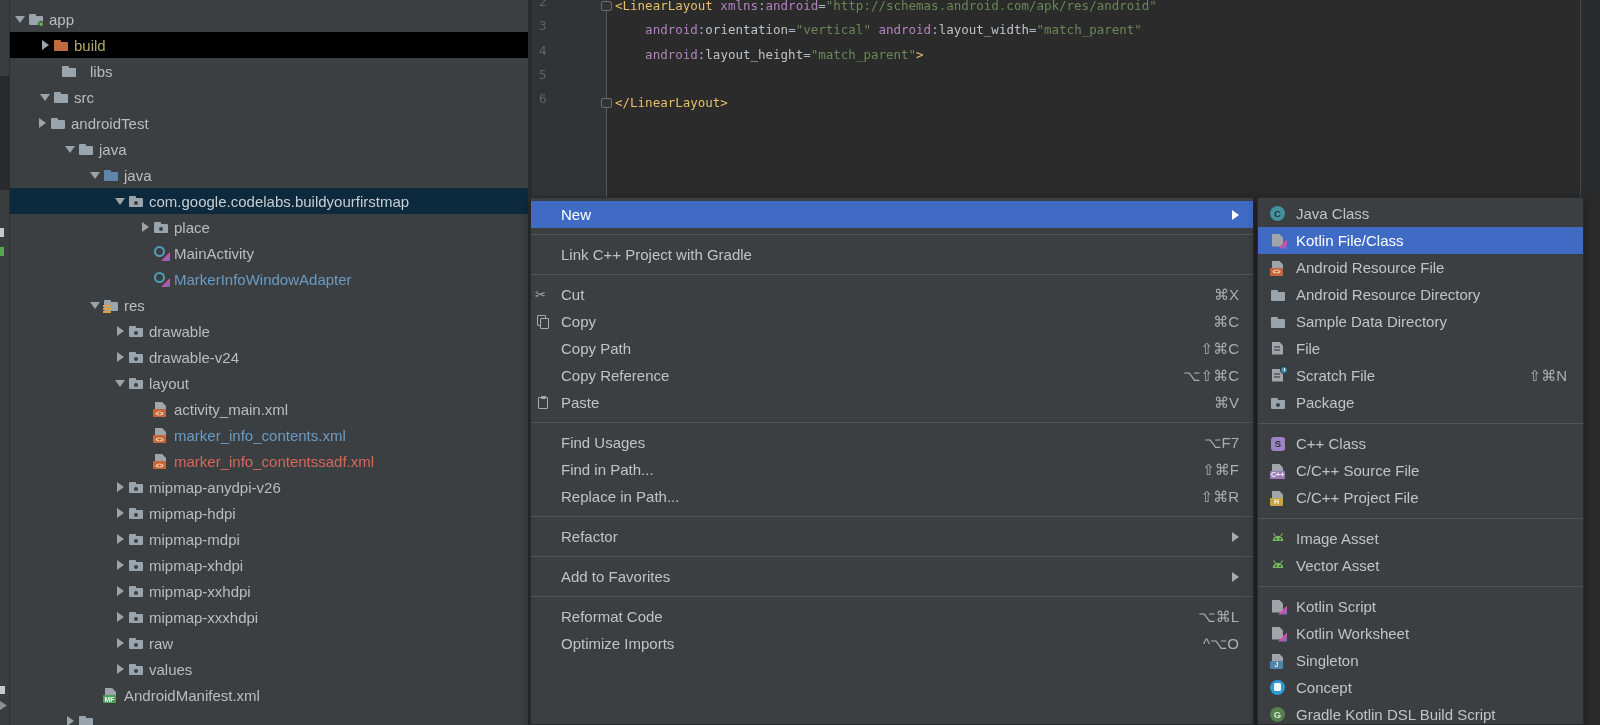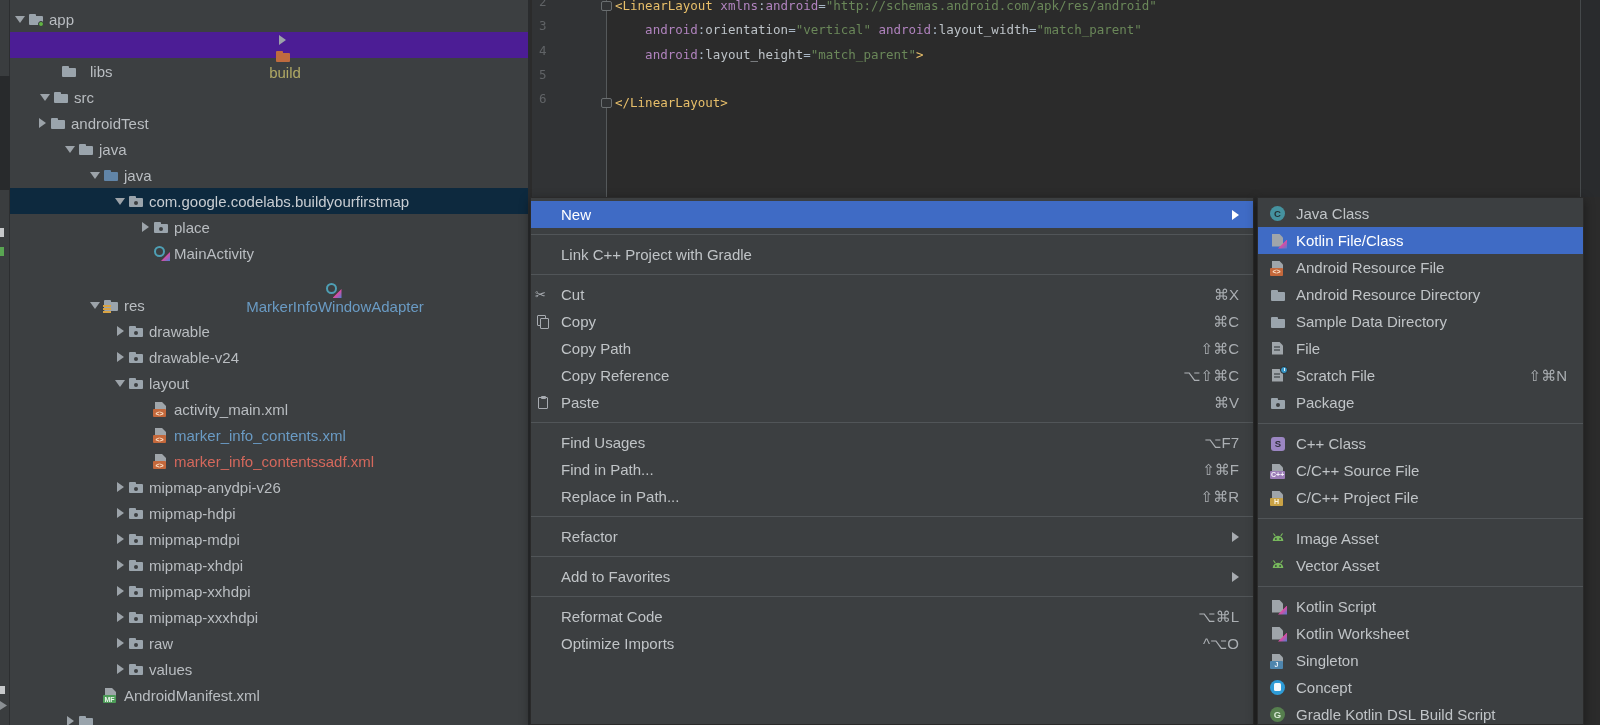--- a/index.html
+++ b/index.html
@@ -112,21 +112,21 @@
           </span>
           <span class="slot">
             <span class="ic">
               <span class="f-body" style="background: rgb(154, 164, 172);"></span>
               <span class="f-tab" style="background: rgb(154, 164, 172);"></span>
               <span class="f-green"></span>
             </span>
           </span>
           <span class="tlabel">app</span>
         </div>
-        <div class="trow" style="padding-left: 27px; background: #4c1d95; flex-direction: column;">
+        <div class="trow" style="padding-left: 27px; background: #000000;">
           <span class="slot">
             <span class="chev-r"></span>
           </span>
           <span class="slot">
             <span class="ic">
               <span class="f-body" style="background: rgb(191, 107, 63);"></span>
               <span class="f-tab" style="background: rgb(191, 107, 63);"></span>
             </span>
           </span>
           <span class="tlabel" style="color: rgb(176, 169, 101);">build</span>
@@ -218,21 +218,21 @@
         <div class="trow" style="padding-left: 127px;">
           <span class="slot"></span>
           <span class="slot">
             <span class="ic">
               <span class="k-ring"></span>
               <span class="k-badge" style="background: linear-gradient(135deg, rgb(246, 133, 31) 0%, rgb(221, 75, 164) 50%, rgb(74, 127, 209) 100%);"></span>
             </span>
           </span>
           <span class="tlabel">MainActivity</span>
         </div>
-        <div class="trow" style="padding-left: 127px; flex-direction: column;">
+        <div class="trow" style="padding-left: 127px;">
           <span class="slot"></span>
           <span class="slot">
             <span class="ic">
               <span class="k-ring"></span>
               <span class="k-badge" style="background: linear-gradient(135deg, rgb(246, 133, 31) 0%, rgb(221, 75, 164) 50%, rgb(74, 127, 209) 100%);"></span>
             </span>
           </span>
           <span class="tlabel" style="color: rgb(106, 155, 196);">MarkerInfoWindowAdapter</span>
         </div>
         <div class="trow" style="padding-left: 77px;">

